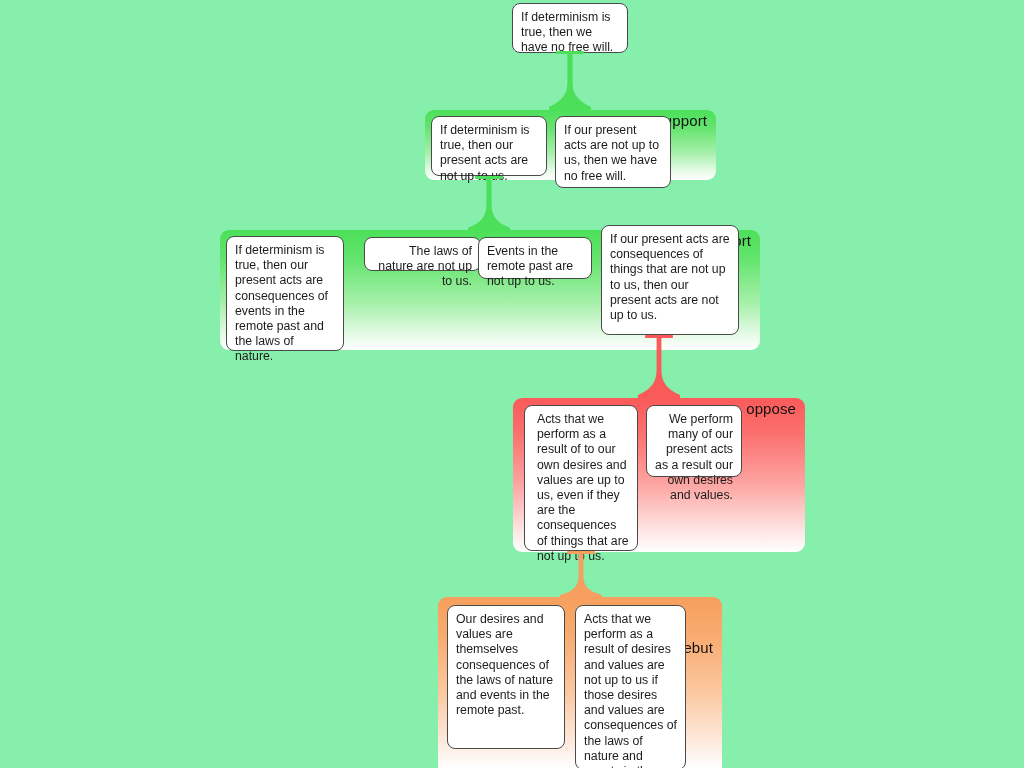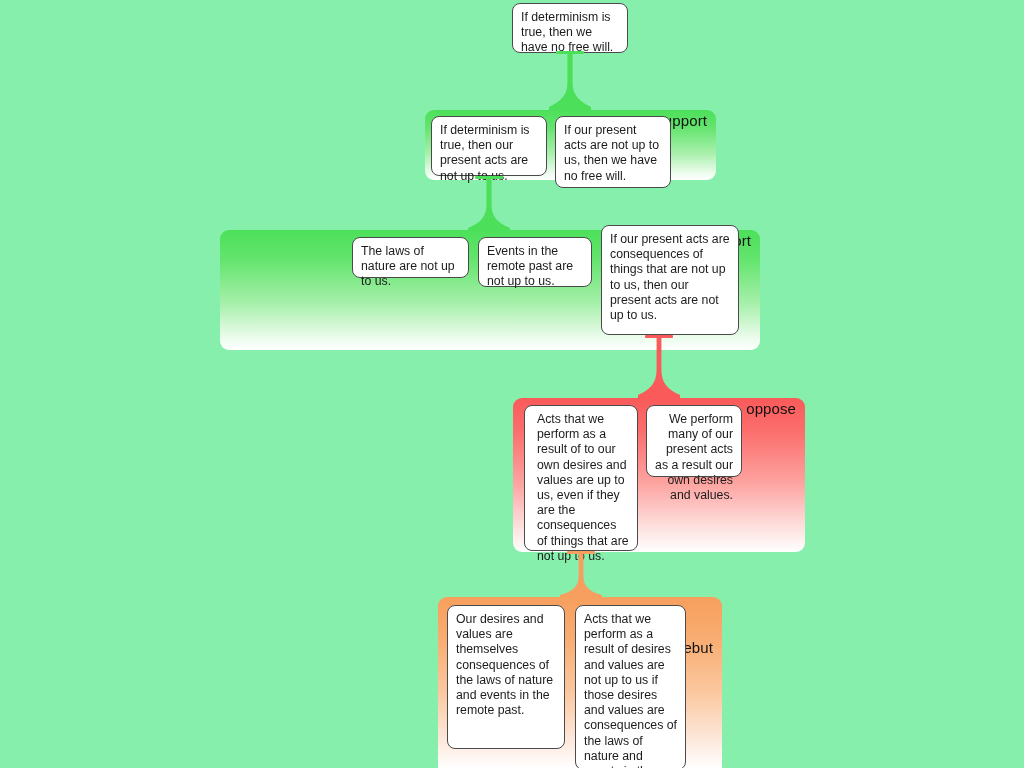--- a/index.html
+++ b/index.html
@@ -100,24 +100,27 @@
   <div class="conn" style="left:468px; top:178px; width:42px; height:54px;">
     <svg width="42" height="54" viewBox="0 0 42 54">
       <path d="M18.4,0 L23.6,0 L23.6,27 C23.6,39 30,45 42,50 L42,54 L0,54 L0,50 C12,45 18.4,39 18.4,27 Z" fill="#4ce05a"></path>
     </svg>
   </div>
   <div class="stub" style="left:475px; top:176px; width:28px; background:#4ce05a;"></div>
 
   <div class="group support" style="left:220px; top:230px; width:540px; height:120px;">
     <div class="group-label" style="right:9px;">support</div>
   </div>
-  <div class="box" style="left:352px; top:237px; width:117px; height:41px;">
+  <div class="box" style="left:226px; top:236px; width:118px; height:115px;">
+    <span>If determinism is true, then our present acts are consequences of events in the remote past and the laws of nature.</span>
+  </div>
+  <div class="box" style="left:364px; top:237px; width:117px; height:34px;text-align:right;">
     <span>The laws of nature are not up to us.</span>
   </div>
-  <div class="box" style="left:478px; top:237px; width:114px; height:50px;">
+  <div class="box" style="left:478px; top:237px; width:114px; height:42px;">
     <span>Events in the remote past are not up to us.</span>
   </div>
   <div class="box" style="left:601px; top:225px; width:138px; height:110px;">
     <span>If our present acts are consequences of things that are not up to us, then our present acts are not up to us.</span>
   </div>
 
   <div class="conn" style="left:638px; top:337px; width:42px; height:62px;">
     <svg width="42" height="62" viewBox="0 0 42 62">
       <path d="M18.6,0 L23.4,0 L23.4,33 C23.4,46 30,53 42,58 L42,62 L0,62 L0,58 C12,53 18.6,46 18.6,33 Z" fill="#fa5a5a"></path>
     </svg>

